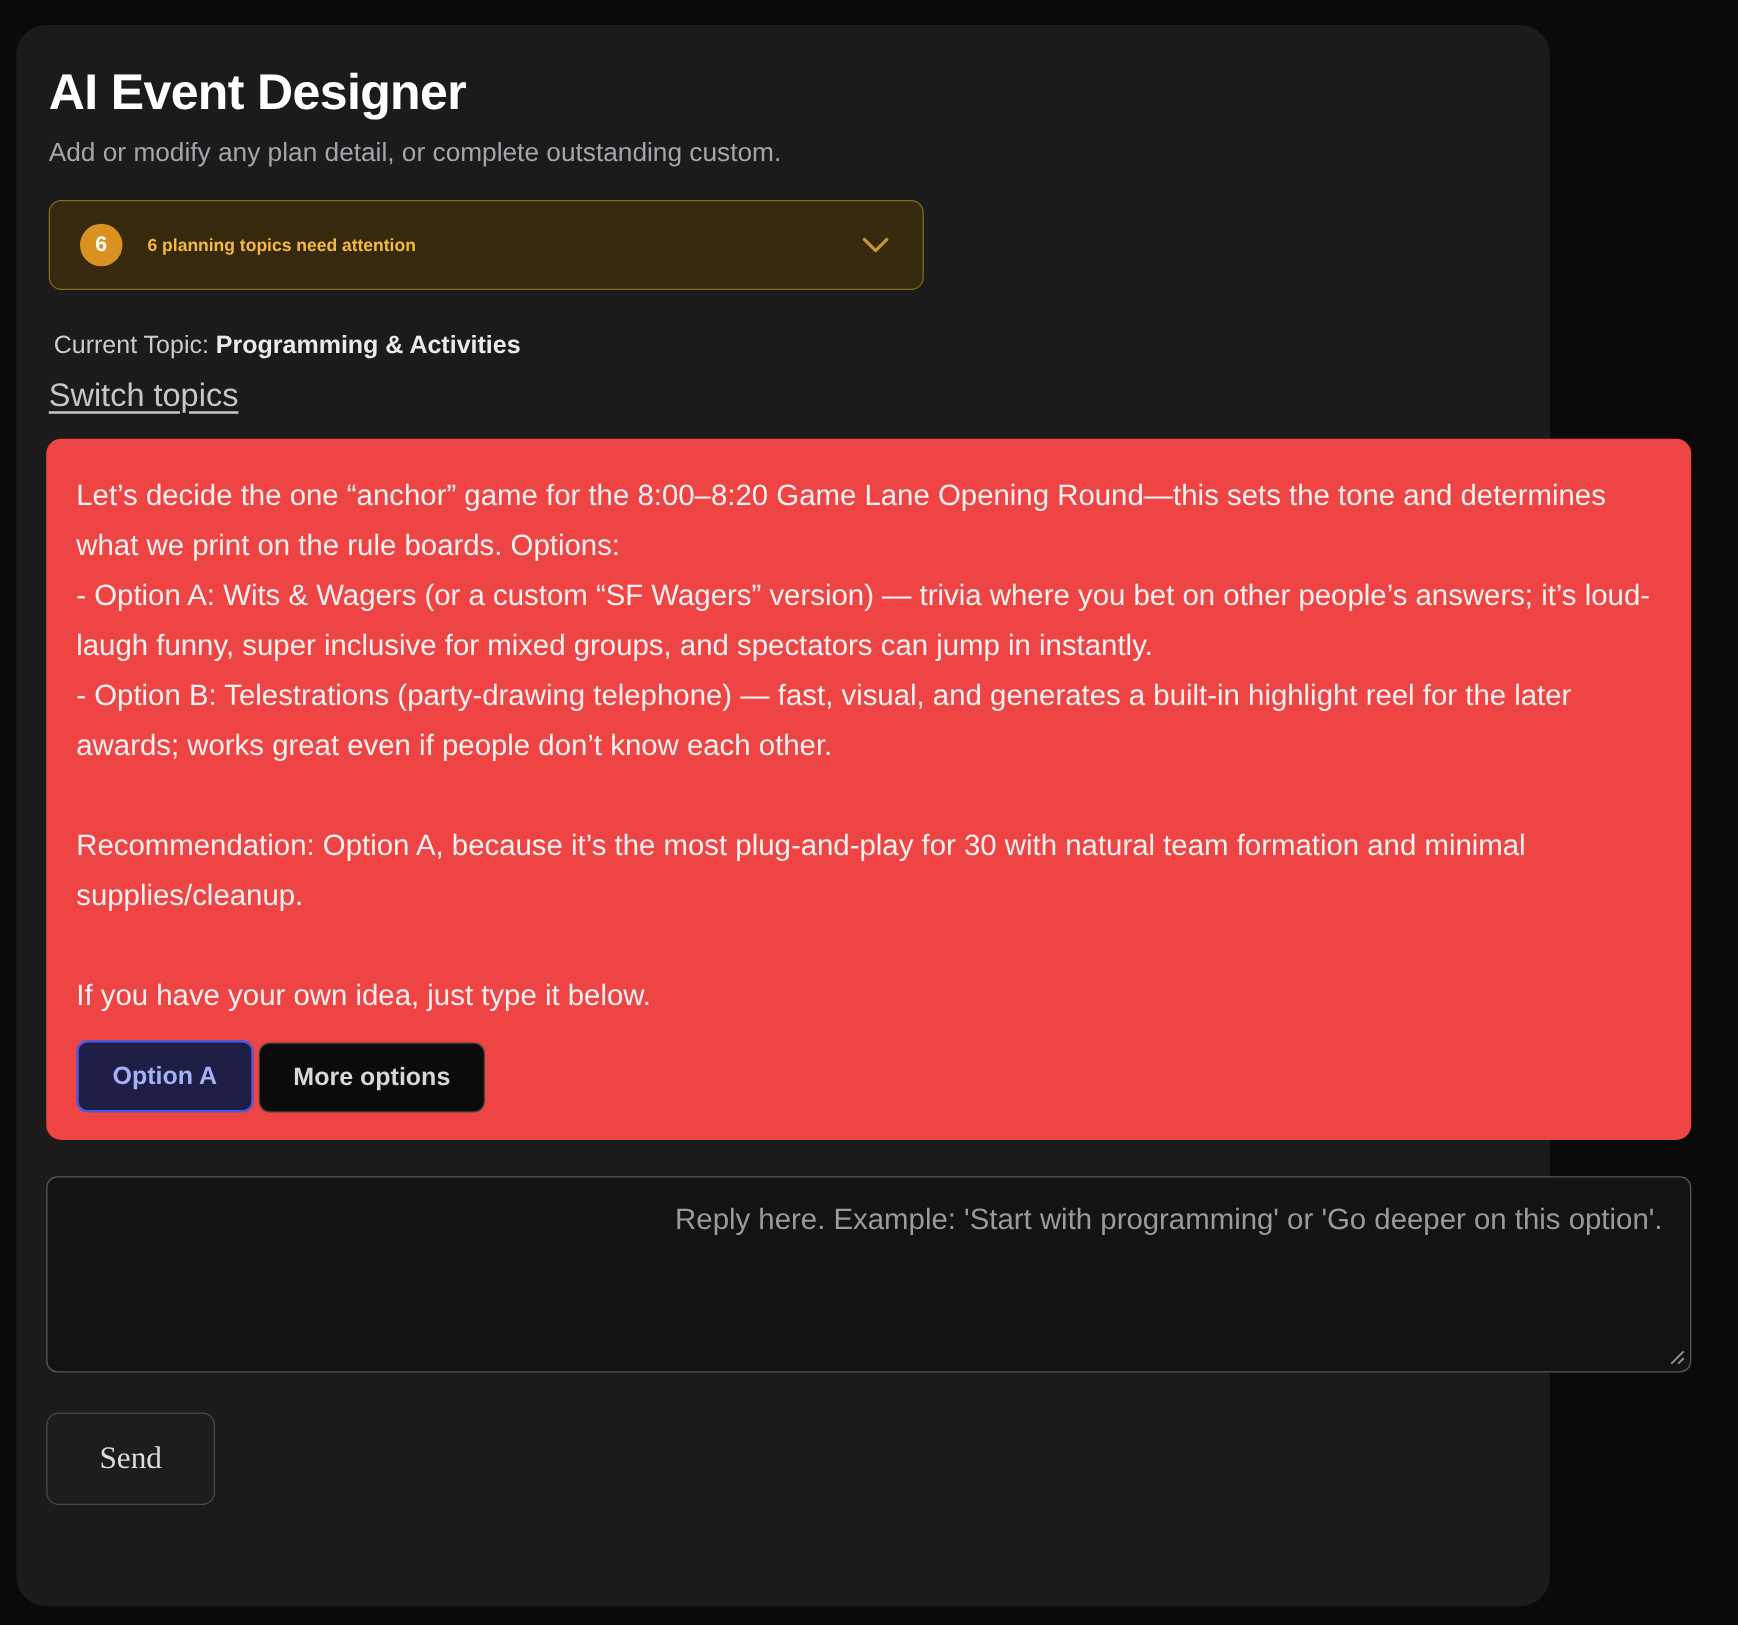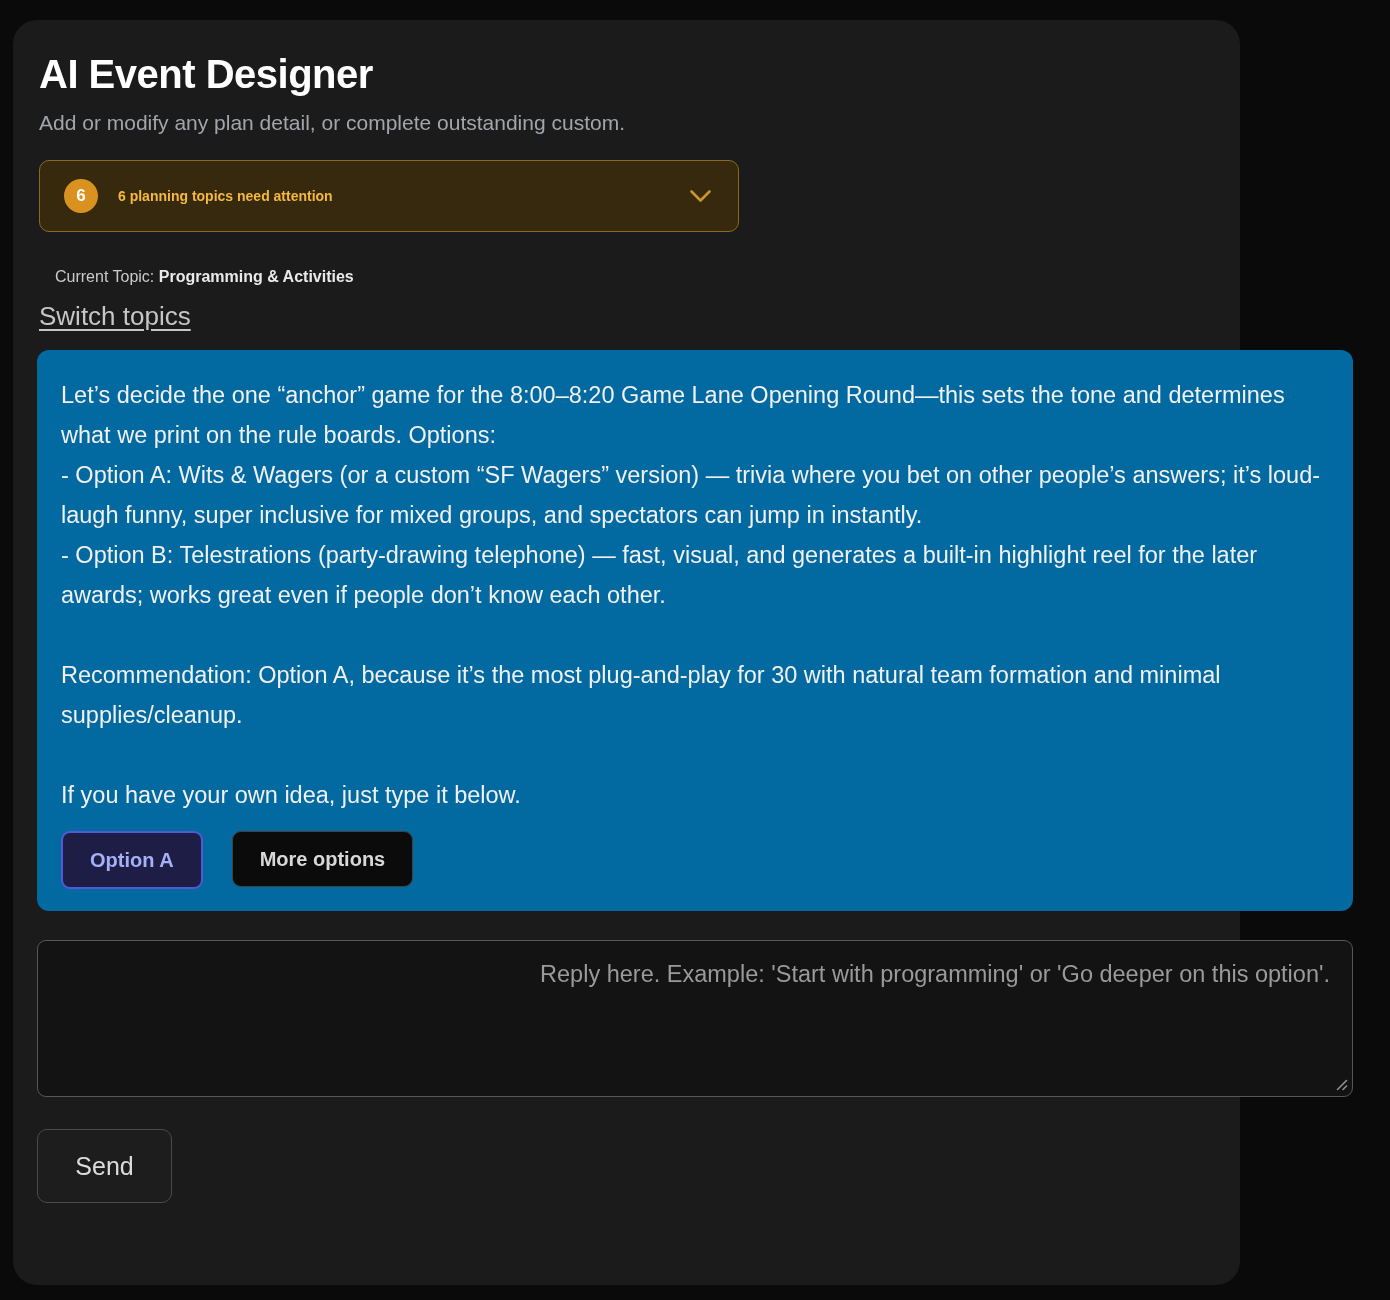--- a/index.html
+++ b/index.html
@@ -60,55 +60,55 @@
   .alert-label {
     color: #f5b93e;
     font-size: 14px;
     font-weight: bold;
     margin-left: 20px;
     flex: 1;
   }
   .alert-chevron { display: flex; align-items: center; }
   .topic-line {
     margin-top: 32px;
-    margin-left: 18px;
-    font-size: 16px;
+    margin-left: 6px;
+    font-size: 20px;
     color: #cbcbcb;
     line-height: 25px;
   }
   .topic-line b { color: #eaeaea; font-weight: bold; }
   .switch-link {
     display: inline-block;
     margin-top: 15px;
     margin-left: 2px;
     font-size: 26px;
     color: #c6c6c6;
     text-decoration: underline;
     text-underline-offset: 4px;
     cursor: pointer;
     line-height: 25px;
   }
   .message-box {
     margin-top: 21px;
     width: 1316px;
-    background: #0369a1;
+    background: #ef4444;
     border-radius: 12px;
     padding: 25px 24px 22px 24px;
   }
   .message-text {
     color: #f1f1f1;
     font-size: 23.5px;
     line-height: 40px;
     white-space: pre-wrap;
   }
   .actions-row {
     margin-top: 16px;
     display: flex;
-    gap: 29px;
-    align-items: flex-start;
+    gap: 4px;
+    align-items: flex-end;
   }
   .btn {
     font-family: "Liberation Sans", sans-serif;
     font-size: 20px;
     font-weight: bold;
     border-radius: 9px;
     padding: 15px 27px;
     cursor: pointer;
     line-height: 24px;
   }
@@ -150,21 +150,21 @@
     line-height: 0;
   }
   .send-btn {
     margin-top: 32px;
     width: 135px;
     height: 74px;
     background: #1d1d1d;
     border: 1.5px solid #4a4a4a;
     border-radius: 10px;
     color: #dcdcdc;
-    font-family: Liberation Sans, sans-serif;
+    font-family: Liberation Serif, serif;
     font-size: 25px;
     cursor: pointer;
   }
 </style>
 </head>
 <body>
 
 <div class="panel">
 
   <h1 class="title">AI Event Designer</h1>

